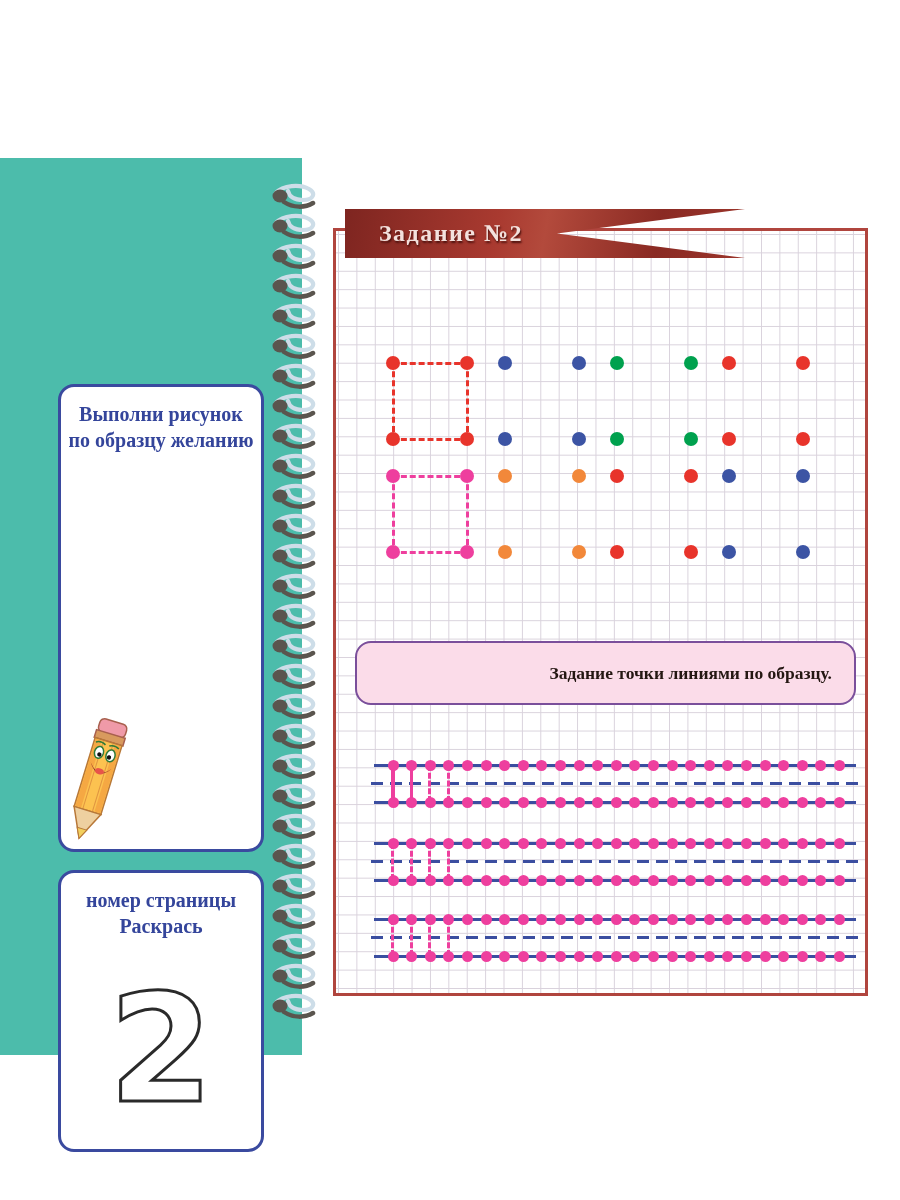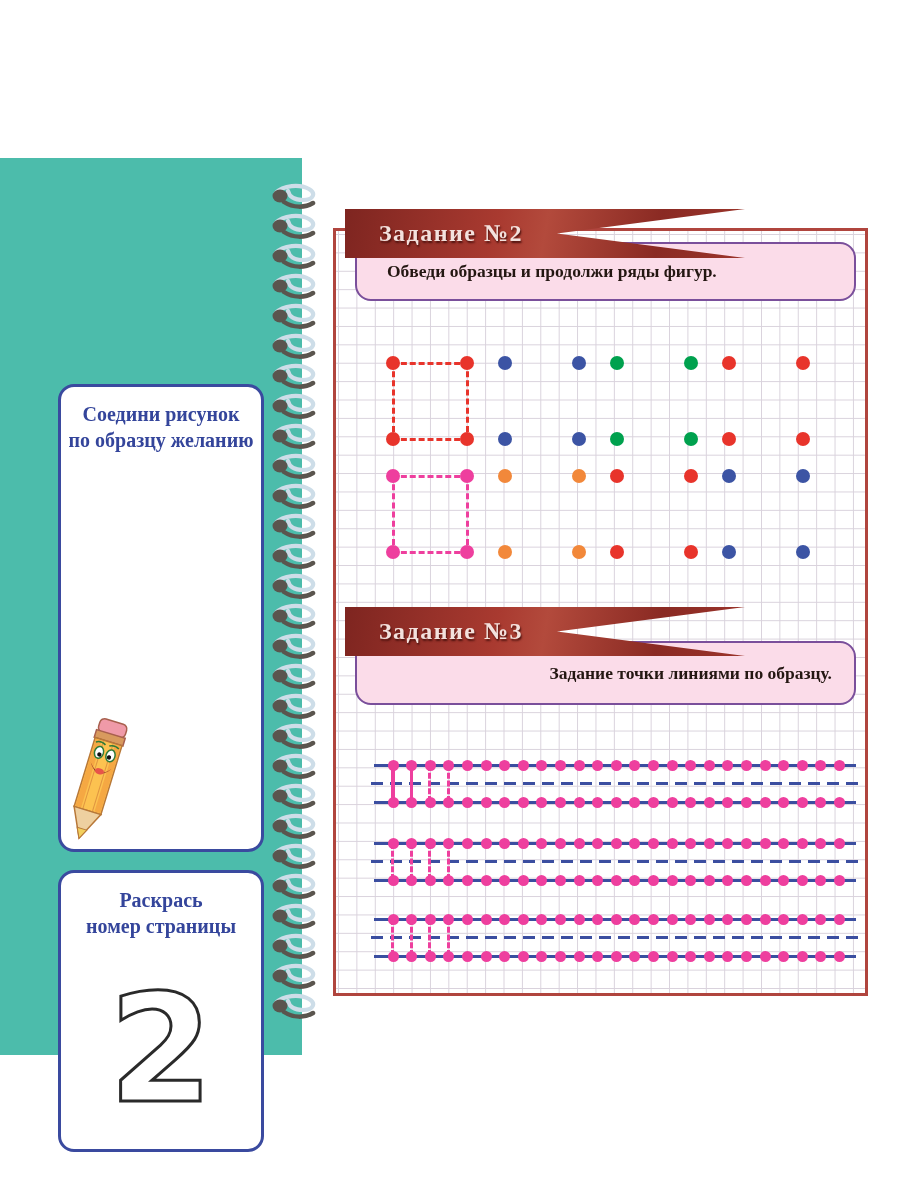--- a/index.html
+++ b/index.html
@@ -57,21 +57,21 @@
 </style>
 </head>
 <body>
 
 <div id="stage">
 
   <div class="teal-panel">
 
     <div class="white-card" id="draw-card">
       <div class="card-title">
-        <div>Соедини рисунок</div>
+        <div>Выполни рисунок</div>
         <div>по образцу желанию</div>
       </div>
       <div id="pencil-wrap">
         <svg width="90" height="132" viewBox="0 0 90 132">
           <g transform="rotate(17 40 30)">
             <rect x="24" y="4" width="28" height="14" rx="5" fill="#ef9aa8" stroke="#a8604e" stroke-width="1.5"></rect>
             <rect x="23" y="17" width="30" height="8" fill="#d89a5e" stroke="#a8604e" stroke-width="1.5"></rect>
             <rect x="24" y="25" width="28" height="72" fill="#fcc250" stroke="#b87838" stroke-width="1.5"></rect>
             <rect x="25" y="26" width="6" height="70" fill="#f5a843"></rect>
             <rect x="45" y="26" width="6" height="70" fill="#f5a843"></rect>
@@ -87,22 +87,22 @@
             <ellipse cx="38" cy="56" rx="4.5" ry="3" fill="#e8544a"></ellipse>
             <path d="M26 29 Q31 26 36 29" fill="none" stroke="#2f7a38" stroke-width="1.5"></path>
             <path d="M40 29 Q45 26 50 29" fill="none" stroke="#2f7a38" stroke-width="1.5"></path>
           </g>
         </svg>
       </div>
     </div>
 
     <div class="white-card" id="number-card">
       <div class="card-title">
+        <div>номер страницы</div>
         <div>Раскрась</div>
-        <div>номер страницы</div>
       </div>
       <div id="digit-wrap">
         <svg width="200" height="160" viewBox="0 0 200 160">
           <text x="100" y="132" text-anchor="middle" font-family="DejaVu Sans, sans-serif" font-weight="bold" font-size="150" fill="#ffffff" stroke="#2a2a2a" stroke-width="3">2</text>
         </svg>
       </div>
     </div>
   </div>
 
   <div id="coils">
@@ -452,24 +452,18 @@
       <div class="dot" style="left: 460.7px; top: 719.5px; width: 11px; height: 11px; background: rgb(238, 63, 158);"></div>
       <div class="dot" style="left: 479.3px; top: 682.5px; width: 11px; height: 11px; background: rgb(238, 63, 158);"></div>
       <div class="dot" style="left: 479.3px; top: 719.5px; width: 11px; height: 11px; background: rgb(238, 63, 158);"></div>
       <div class="dot" style="left: 497.9px; top: 682.5px; width: 11px; height: 11px; background: rgb(238, 63, 158);"></div>
       <div class="dot" style="left: 497.9px; top: 719.5px; width: 11px; height: 11px; background: rgb(238, 63, 158);"></div>
     </div>
 
   <div class="ribbon" id="ribbon-2">
     <div class="ribbon-label">Задание №2</div>
   </div>
-  <div class="pink-box" id="instr-2">
-    <span>Обведи образцы и продолжи ряды фигур.</span>
-  </div>
-
-  <div class="ribbon" id="ribbon-3">
-    <div class="ribbon-label">Задание №3</div>
-  </div>
+
   <div class="pink-box" id="instr-3">
     <span>Задание точки линиями по образцу.</span>
   </div>
 
 </div>
 
 </body></html>

